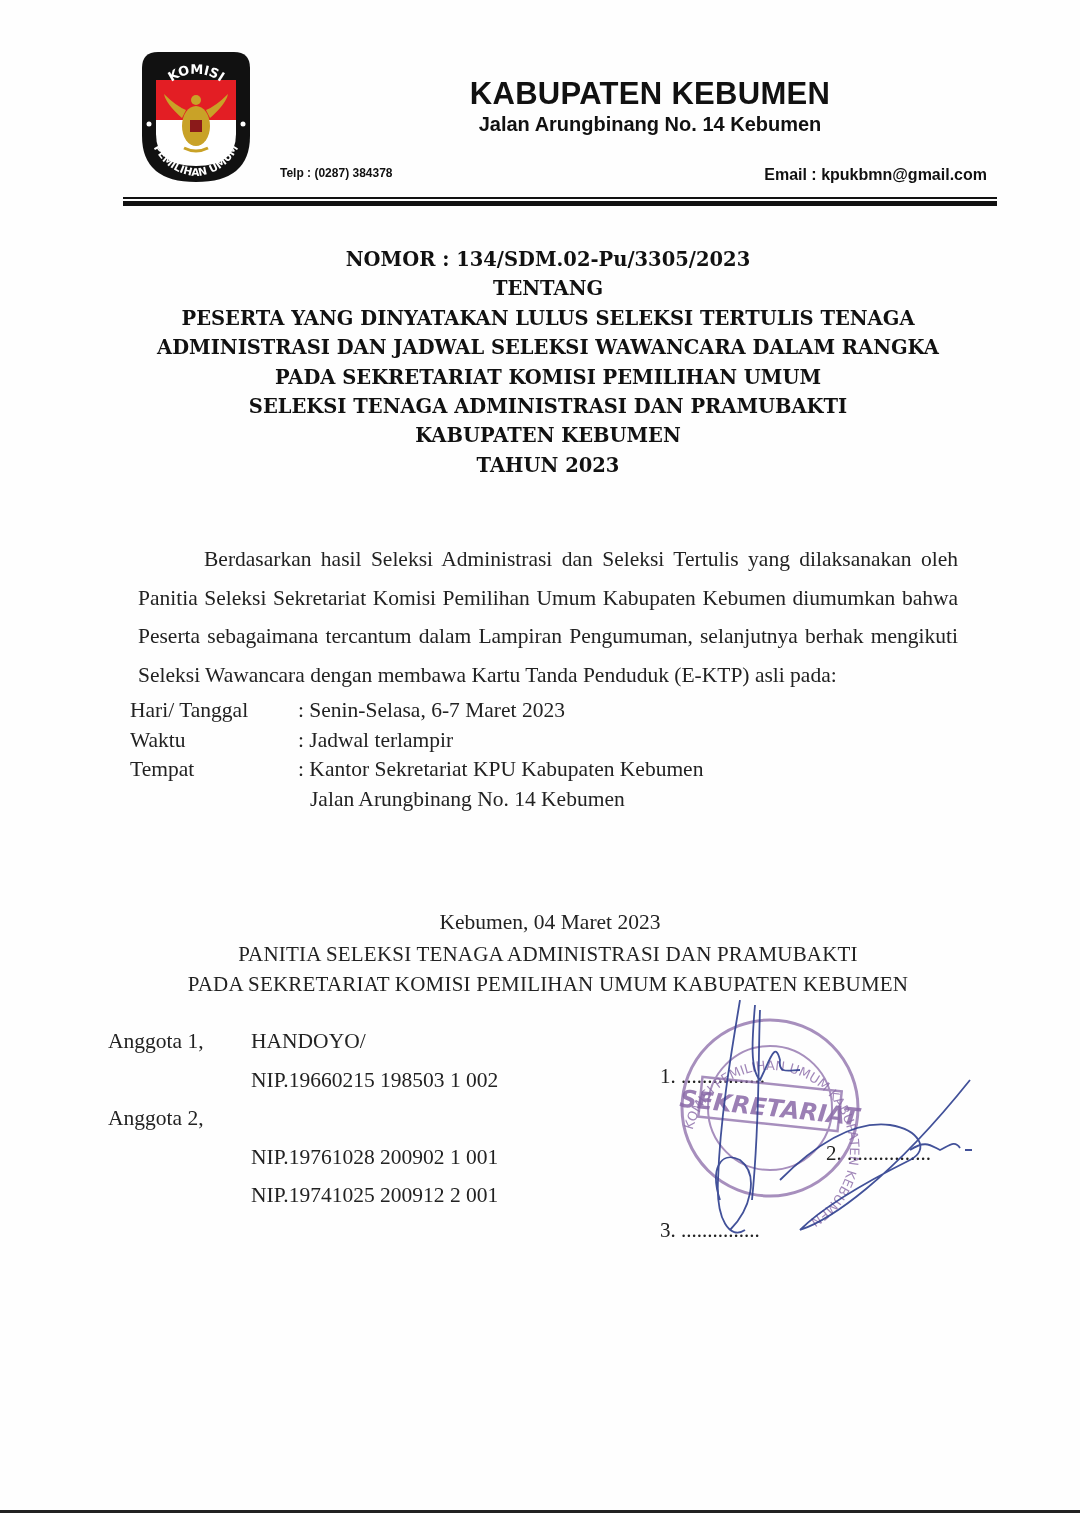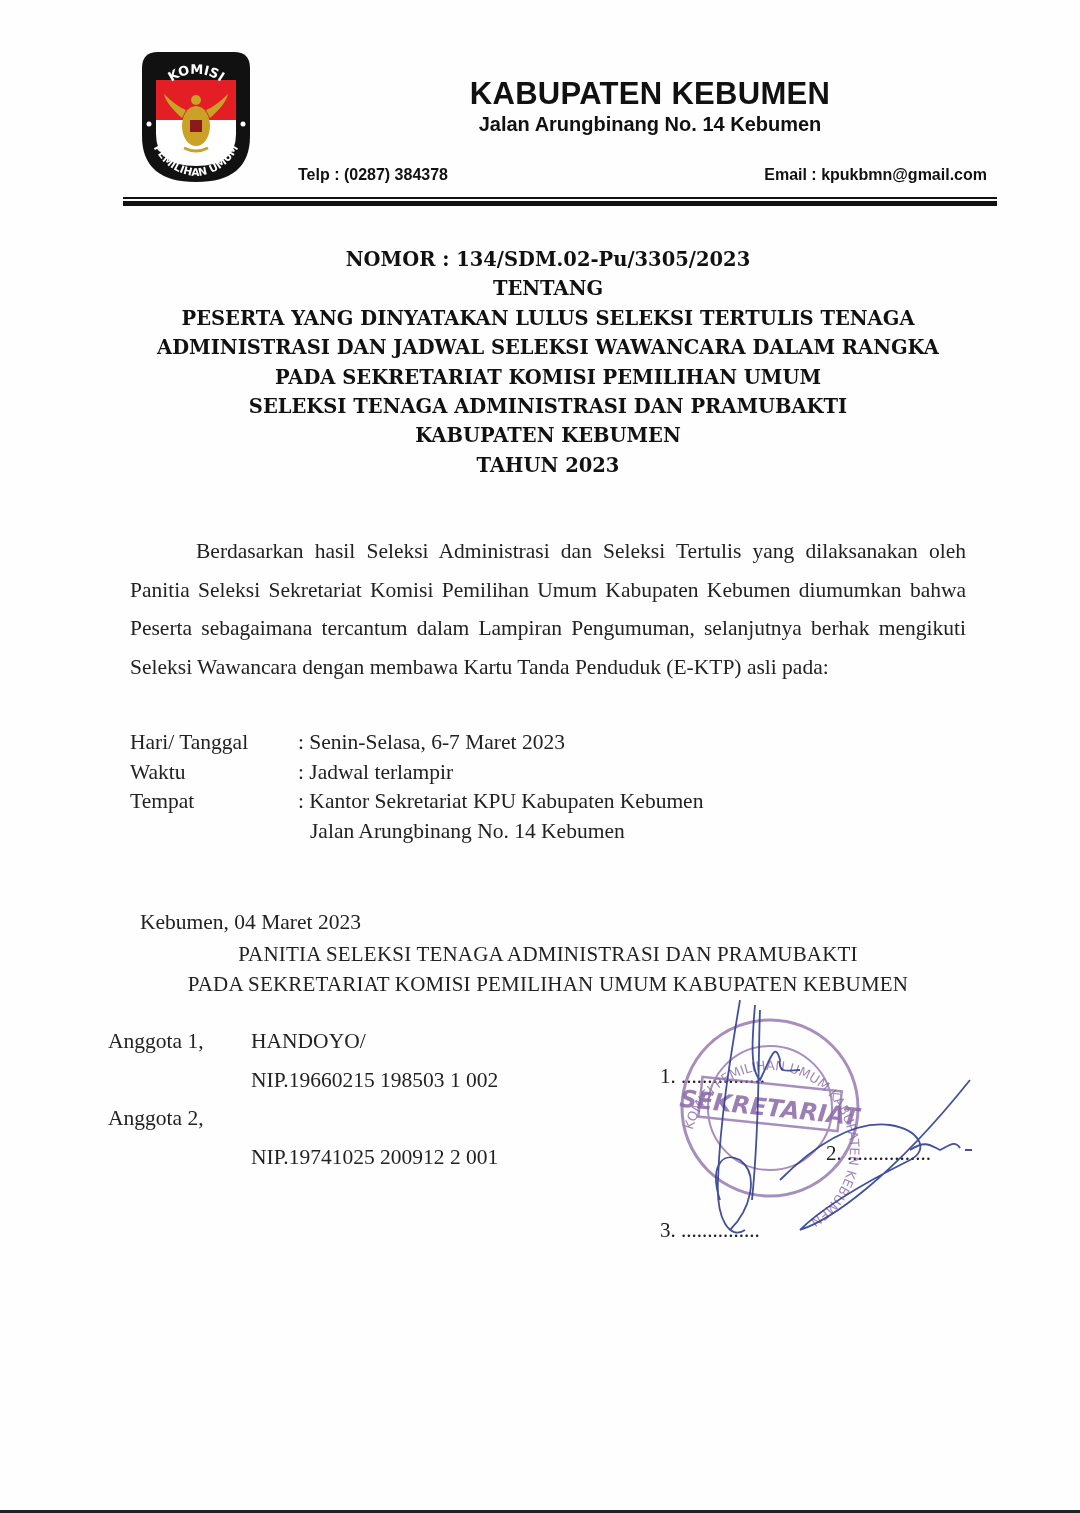--- a/index.html
+++ b/index.html
@@ -5,41 +5,41 @@
   html, body { margin: 0; padding: 0; background: #ffffff; }
   body { width: 1080px; height: 1513px; position: relative; overflow: hidden; color: #1a1a1a; }
   .page { position: absolute; left: 0; top: 0; width: 1080px; height: 1513px; background: #fefefe; }
 
   
   .logo { position: absolute; left: 136px; top: 48px; width: 120px; height: 138px; }
   .kop-title { position: absolute; left: 300px; width: 700px; text-align: center; font-family: "Liberation Sans", sans-serif; font-weight: bold; color: #111; }
   .kop-1 { top: 38px; font-size: 31px; letter-spacing: 0.3px; }
   .kop-2 { top: 76px; font-size: 31px; letter-spacing: 0.3px; }
   .kop-3 { top: 113px; font-size: 20px; }
-  .kop-phone { position: absolute; left: 298px; top: 166px; font-family: "Liberation Sans", sans-serif; font-weight: bold; font-size: 16px; color: #111; }
+  .kop-phone { position: absolute; left: 280px; top: 166px; font-family: "Liberation Sans", sans-serif; font-weight: bold; font-size: 12px; color: #111; }
   .kop-email { position: absolute; right: 93px; top: 166px; font-family: "Liberation Sans", sans-serif; font-weight: bold; font-size: 16px; color: #111; }
   .kop-rule { position: absolute; left: 123px; top: 197px; width: 874px; height: 8px; border-top: 2px solid #111; }
   .kop-rule::after { content: ""; position: absolute; left: 0; right: 0; top: 2px; height: 5px; background: #111; }
 
   
   .title-block { position: absolute; left: 100px; top: 245px; width: 896px; text-align: center; font-family: "DejaVu Serif", serif; font-weight: bold; font-size: 19.5px; line-height: 29.4px; color: #111; }
   .title-block div { white-space: nowrap; }
 
   
   .body-text { position: absolute; left: 130px; top: 532px; width: 836px; font-family: "Liberation Serif", serif; font-size: 21.5px; line-height: 38.6px; text-align: justify; color: #222; }
-  .body-text p { margin: 0; text-indent: 66px; }
+  .body-text p { margin: 8px; text-indent: 66px; }
 
-  .details { position: absolute; left: 130px; top: 728px; font-family: "Liberation Serif", serif; font-size: 21.5px; line-height: 29.5px; color: #222; }
+  .details { position: absolute; left: 130px; top: 696px; font-family: "Liberation Serif", serif; font-size: 21.5px; line-height: 29.5px; color: #222; }
   .drow { display: flex; }
   .dlabel { width: 168px; }
   .dval { white-space: nowrap; }
   .dcont { padding-left: 180px; }
 
   
-  .place-date { position: absolute; left: 140px; top: 910px; width: 820px; font-family: "Liberation Serif", serif; font-size: 21.5px; color: #222; }
+  .place-date { position: absolute; left: 140px; top: 910px; width: 820px; text-align: center; font-family: "Liberation Serif", serif; font-size: 21.5px; color: #222; }
   .committee { position: absolute; left: 100px; top: 940px; width: 896px; text-align: center; font-family: Liberation Serif, serif; font-size: 21px; line-height: 29.5px; color: #222; letter-spacing: 0.2px; }
 
   .members { position: absolute; left: 108px; top: 1022px; font-family: "Liberation Serif", serif; font-size: 21.5px; line-height: 38.5px; color: #222; }
   .mrow { display: flex; }
   .mlabel { width: 143px; }
   .msub { padding-left: 143px; }
 
   .sigline { position: absolute; font-family: "Liberation Serif", serif; font-size: 21px; color: #222; white-space: nowrap; }
 
   .stamp { position: absolute; left: 660px; top: 1000px; width: 340px; height: 250px; pointer-events: none; }
@@ -117,20 +117,21 @@
 
   <div class="members">
     <div class="mrow">
       <span class="mlabel">Anggota 1,</span>
       <span>HANDOYO/</span>
     </div>
     <div class="msub">NIP.19660215 198503 1 002</div>
     <div class="mrow">
       <span class="mlabel">Anggota 2,</span>
     </div>
+    <div class="msub">NIP.19761028 200902 1 001</div>
     <div class="msub">NIP.19741025 200912 2 001</div>
   </div>
 
   <div class="sigline" style="left:660px; top:1064px;">1. ................</div>
   <div class="sigline" style="left:826px; top:1141px;">2. ................</div>
   <div class="sigline" style="left:660px; top:1218px;">3.  ...............</div>
 
   <svg class="stamp" viewBox="0 0 340 250">
     <defs>
       <path id="sealRing" d="M30,150 A80,80 0 1 1 190,150 A80,80 0 1 1 30,150"></path>

